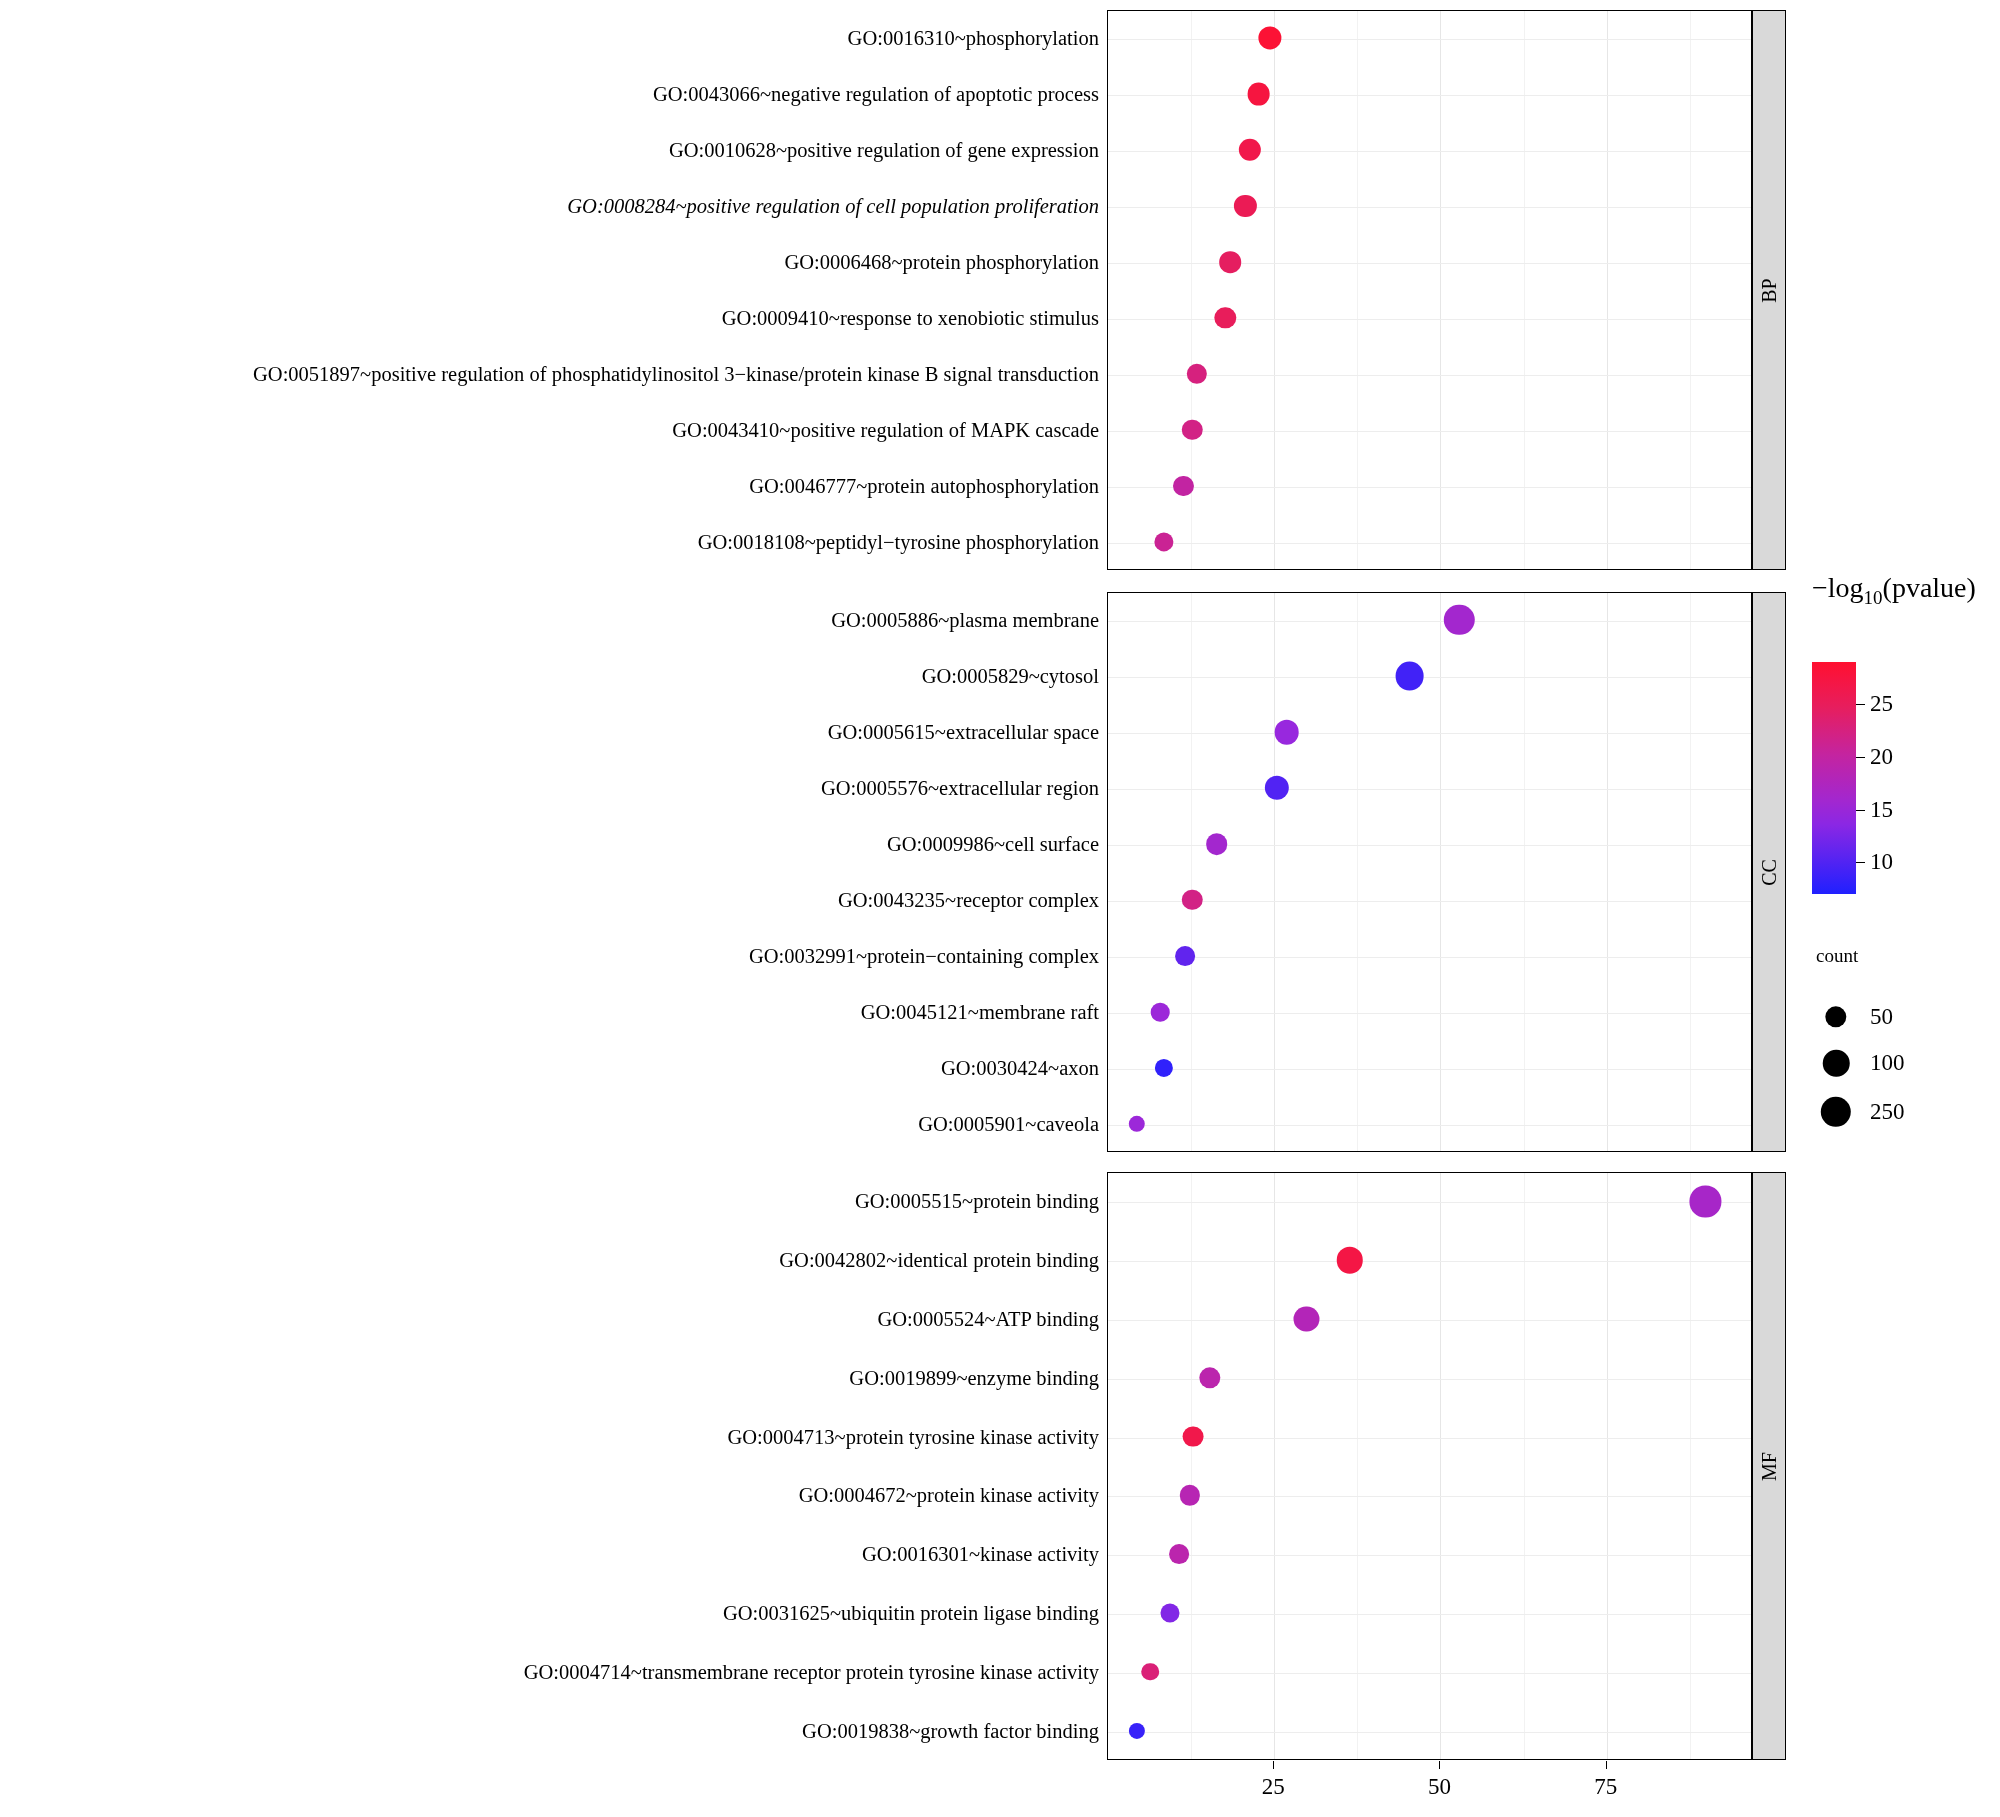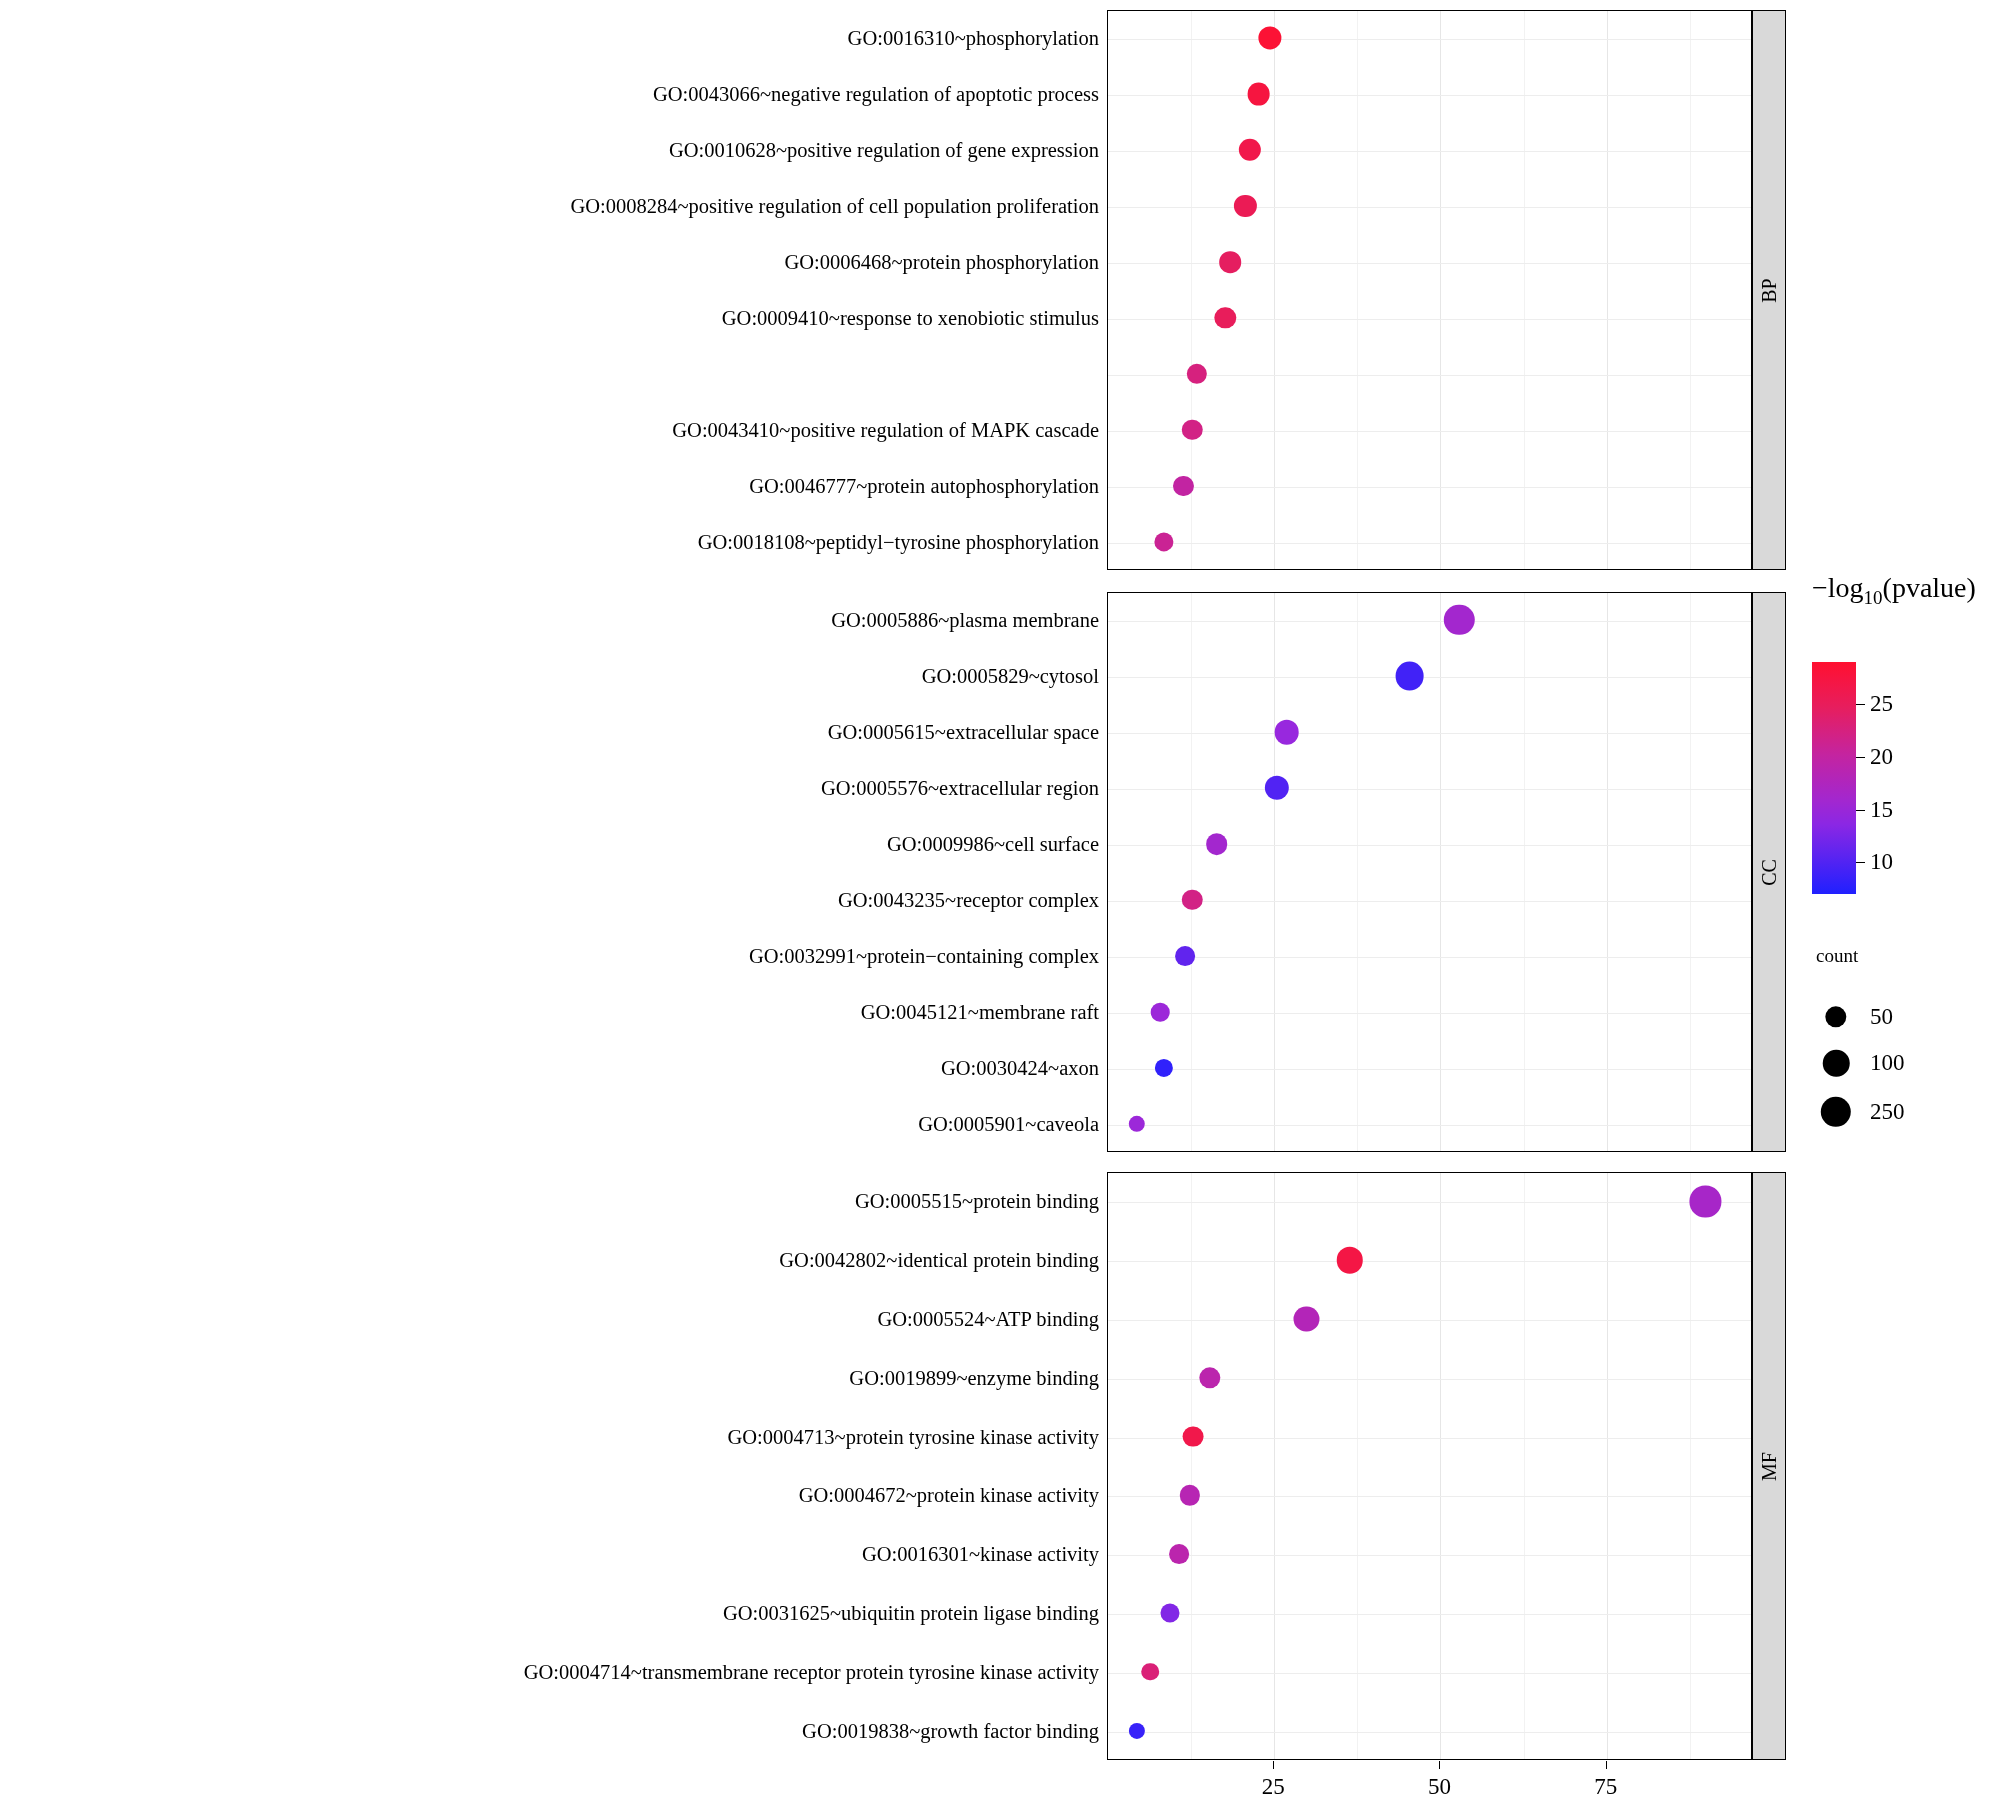--- a/index.html
+++ b/index.html
@@ -57,26 +57,27 @@
         <div class="gridline-h" style="top: 476px;"></div>
         <div class="gridline-h" style="top: 532px;"></div>
       </div>
     </div>
     <div class="cat-label" style="right: 901px; top: 38px;">GO:0016310~phosphorylation</div>
     <div class="dot" title="GO:0016310~phosphorylation" style="width: 23.2171px; height: 23.2171px; left: 1269.91px; top: 38px; background: rgb(252, 18, 53);"></div>
     <div class="cat-label" style="right: 901px; top: 94px;">GO:0043066~negative regulation of apoptotic process</div>
     <div class="dot" title="GO:0043066~negative regulation of apoptotic process" style="width: 22.7795px; height: 22.7795px; left: 1258.61px; top: 94px; background: rgb(246, 21, 64);"></div>
     <div class="cat-label" style="right: 901px; top: 150px;">GO:0010628~positive regulation of gene expression</div>
     <div class="dot" title="GO:0010628~positive regulation of gene expression" style="width: 22.3276px; height: 22.3276px; left: 1249.96px; top: 150px; background: rgb(241, 24, 75);"></div>
-    <div class="cat-label" style="right: 901px; top: 206px;">GO:0008284~positive regulation of cell population proliferation</div>
+    <div class="cat-label" style="right: 901px; top: 206px; font-style: italic;">GO:0008284~positive regulation of cell population proliferation</div>
     <div class="dot" title="GO:0008284~positive regulation of cell population proliferation" style="width: 22.2122px; height: 22.2122px; left: 1245.31px; top: 206px; background: rgb(235, 27, 85);"></div>
     <div class="cat-label" style="right: 901px; top: 262px;">GO:0006468~protein phosphorylation</div>
     <div class="dot" title="GO:0006468~protein phosphorylation" style="width: 21.6194px; height: 21.6194px; left: 1230.02px; top: 262px; background: rgb(229, 30, 96);"></div>
     <div class="cat-label" style="right: 901px; top: 318px;">GO:0009410~response to xenobiotic stimulus</div>
     <div class="dot" title="GO:0009410~response to xenobiotic stimulus" style="width: 21.3744px; height: 21.3744px; left: 1225.36px; top: 318px; background: rgb(232, 29, 91);"></div>
+    <div class="cat-label" style="right: 901px; top: 374px;">GO:0051897~positive regulation of phosphatidylinositol 3−kinase/protein kinase B signal transduction</div>
     <div class="dot" title="GO:0051897~positive regulation of phosphatidylinositol 3−kinase/protein kinase B signal transduction" style="width: 20.3413px; height: 20.3413px; left: 1196.77px; top: 374px; background: rgb(214, 33, 126);"></div>
     <div class="cat-label" style="right: 901px; top: 430px;">GO:0043410~positive regulation of MAPK cascade</div>
     <div class="dot" title="GO:0043410~positive regulation of MAPK cascade" style="width: 20.4755px; height: 20.4755px; left: 1192.11px; top: 430px; background: rgb(210, 34, 133);"></div>
     <div class="cat-label" style="right: 901px; top: 486px;">GO:0046777~protein autophosphorylation</div>
     <div class="dot" title="GO:0046777~protein autophosphorylation" style="width: 20.068px; height: 20.068px; left: 1183.47px; top: 486px; background: rgb(194, 36, 162);"></div>
     <div class="cat-label" style="right: 901px; top: 542px;">GO:0018108~peptidyl−tyrosine phosphorylation</div>
     <div class="dot" title="GO:0018108~peptidyl−tyrosine phosphorylation" style="width: 19.2042px; height: 19.2042px; left: 1163.52px; top: 542px; background: rgb(202, 35, 148);"></div>
     <div class="strip" style="left: 1752px; top: 10px; width: 34px; height: 560px;">
       <span>BP</span>
     </div>

